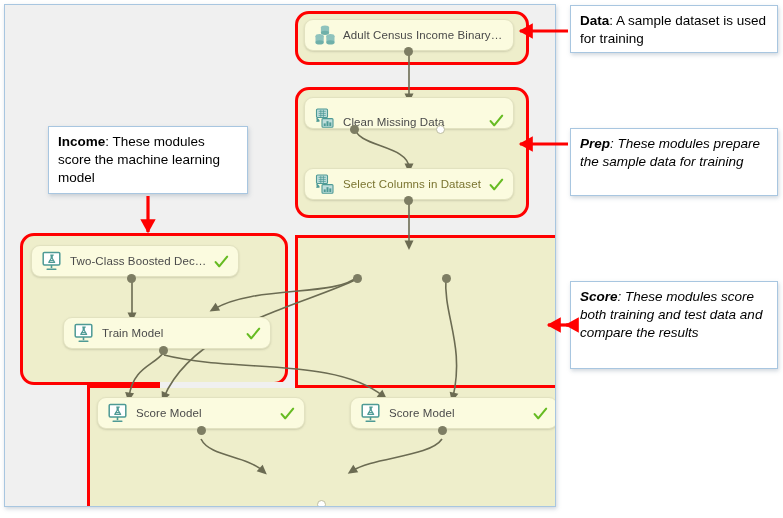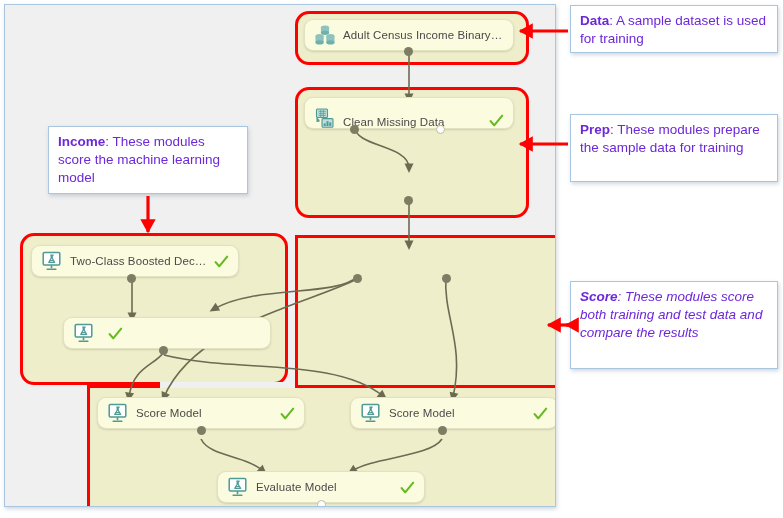--- a/index.html
+++ b/index.html
@@ -39,21 +39,21 @@
   
   .port{position:absolute;width:9px;height:9px;border-radius:50%;
         background:#7d7d63;box-sizing:border-box;}
   .port.open{background:#ffffff;border:1.5px solid #bdbda0;}
 
   
   .callout{
     position:absolute;background:#ffffff;border:1px solid #a8c6e0;
     box-shadow:1px 2px 4px rgba(120,140,160,.35);
     padding:6px 8px 7px 9px;box-sizing:border-box;
-    color:#6d28d9;font-size:13.5px;line-height:1.33;
+    color:#000000;font-size:13.5px;line-height:1.33;
     font-family:"Liberation Sans", sans-serif;
   }
   .callout b{font-weight:bold;}
 
   
   #annot{position:absolute;left:0;top:0;width:783px;height:518px;pointer-events:none;}
 </style>
 </head>
 <body>
 
@@ -156,37 +156,47 @@
         <use href="#ic-transform"></use>
       </svg>
     <span class="mod-label">Clean Missing Data</span>
     <svg class="mod-check" viewBox="0 0 15 14">
         <use href="#ic-check"></use>
       </svg>
   </div>
   <div class="port" style="left:345px; top:120px;"></div>
   <div class="port open" style="left:431px; top:120px;"></div>
 
+  <div class="module" style="left:299px; top:163px; width:210px; height:32px;">
+    <svg class="mod-icon" viewBox="0 0 22 20">
+        <use href="#ic-transform"></use>
+      </svg>
+    <span class="mod-label olive">Select Columns in Dataset</span>
+    <svg class="mod-check" viewBox="0 0 15 14">
+        <use href="#ic-check"></use>
+      </svg>
+  </div>
   <div class="port" style="left:399px; top:191px;"></div>
 
   <div class="module" style="left:26px; top:240px; width:208px; height:32px;">
     <svg class="mod-icon" viewBox="0 0 22 20">
         <use href="#ic-model"></use>
       </svg>
     <span class="mod-label">Two-Class Boosted Decision T...</span>
     <svg class="mod-check" viewBox="0 0 15 14">
         <use href="#ic-check"></use>
       </svg>
   </div>
   <div class="port" style="left:122px; top:269px;"></div>
 
   <div class="module" style="left:58px; top:312px; width:208px; height:32px;">
     <svg class="mod-icon" viewBox="0 0 22 20">
         <use href="#ic-model"></use>
       </svg>
+    <span class="mod-label">Train Model</span>
     <svg class="mod-check" viewBox="0 0 15 14">
         <use href="#ic-check"></use>
       </svg>
   </div>
   <div class="port" style="left:154px; top:341px;"></div>
 
   <div class="port" style="left:348px; top:269px;"></div>
   <div class="port" style="left:437px; top:269px;"></div>
 
   <div class="module" style="left:92px; top:392px; width:208px; height:32px;">
@@ -204,38 +214,29 @@
     <svg class="mod-icon" viewBox="0 0 22 20">
         <use href="#ic-model"></use>
       </svg>
     <span class="mod-label">Score Model</span>
     <svg class="mod-check" viewBox="0 0 15 14">
         <use href="#ic-check"></use>
       </svg>
   </div>
   <div class="port" style="left:433px; top:421px;"></div>
 
-  <div class="module" style="left:212px; top:466px; width:208px; height:32px;">
-    <svg class="mod-icon" viewBox="0 0 22 20">
-        <use href="#ic-model"></use>
-      </svg>
-    <span class="mod-label">Evaluate Model</span>
-    <svg class="mod-check" viewBox="0 0 15 14">
-        <use href="#ic-check"></use>
-      </svg>
-  </div>
   <div class="port open" style="left:312px; top:495px;"></div>
 
 </div>
 
 <div class="callout" style="left:570px; top:5px; width:208px; height:48px;">
   <b>Data</b><span>: A sample dataset is used for training</span>
 </div>
 
-<div class="callout" style="left:570px; top:114px; width:208px; height:68px;">
+<div class="callout" style="left:570px; top:128px; width:208px; height:68px;font-style:italic;">
   <b>Prep</b><span>: These modules prepare the sample data for training</span>
 </div>
 
 <div class="callout" style="left:48px; top:126px; width:200px; height:68px;">
   <b>Income</b><span>: These modules score the machine learning model</span>
 </div>
 
 <div class="callout" style="left:570px; top:281px; width:208px; height:88px;font-style:italic;">
   <b>Score</b><span>: These modules score both training and test data and compare the results</span>
 </div>

